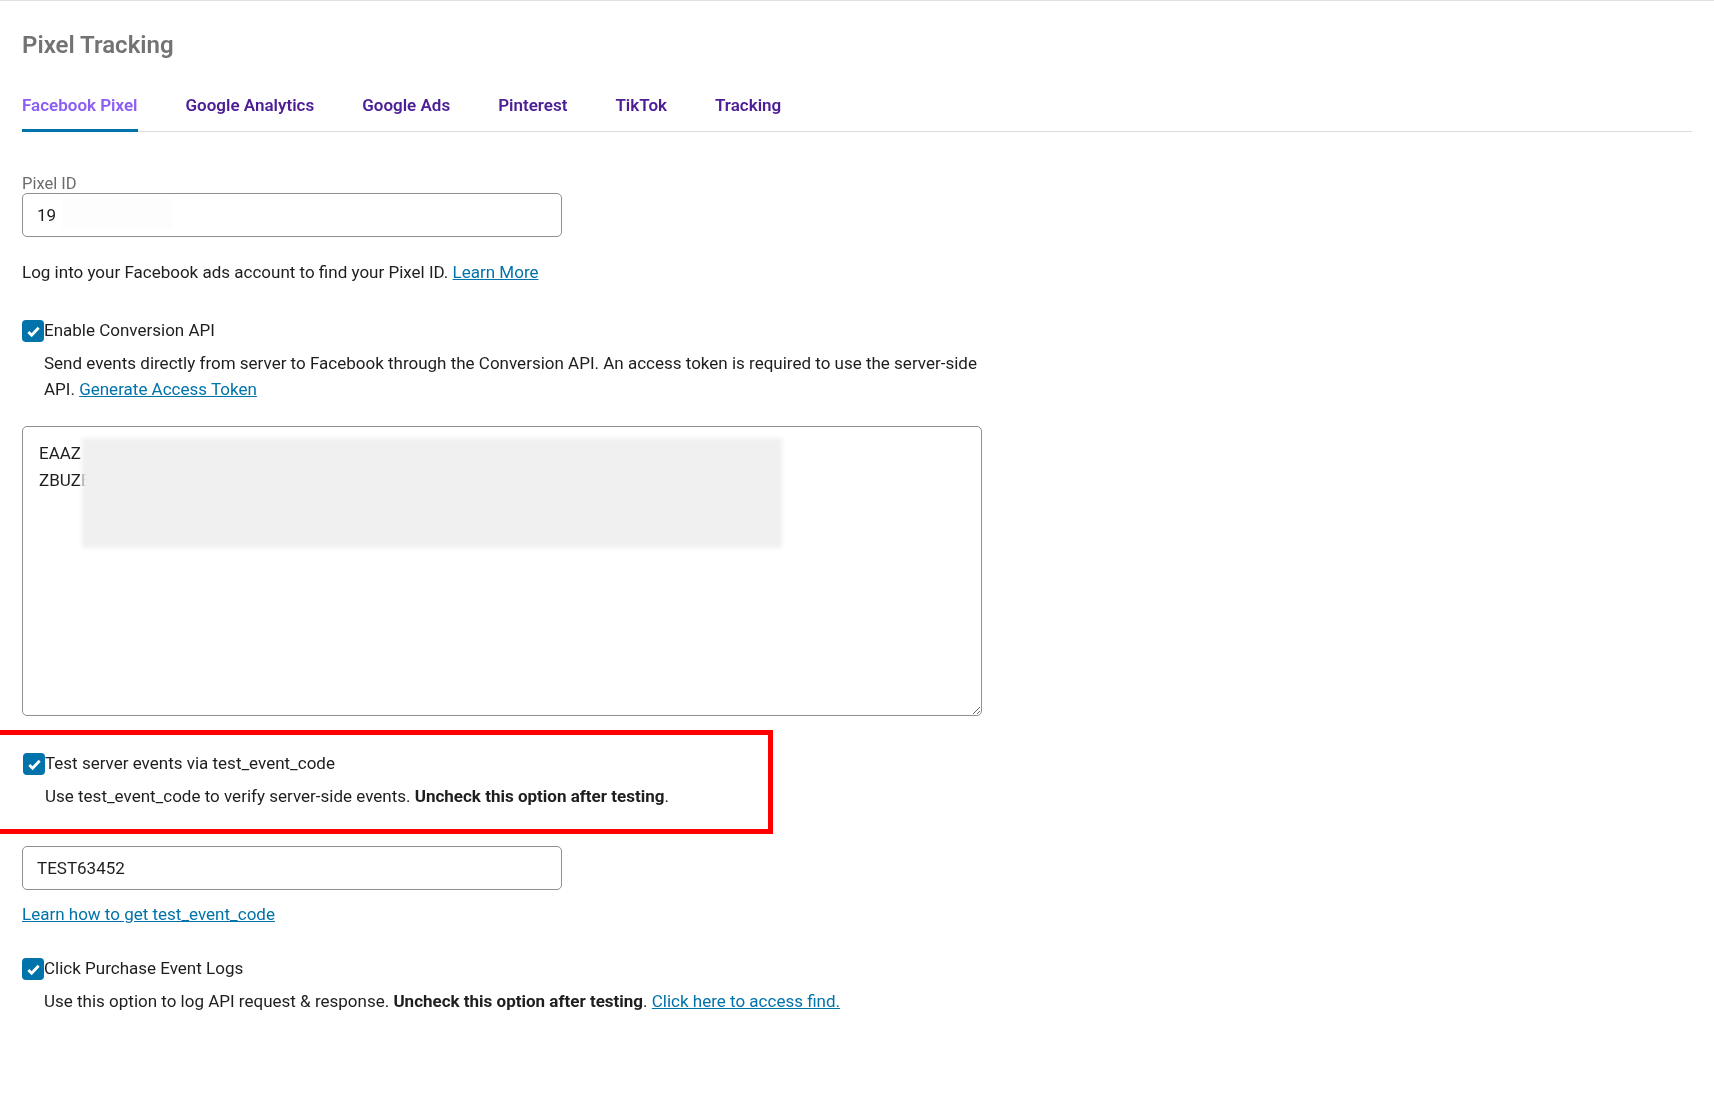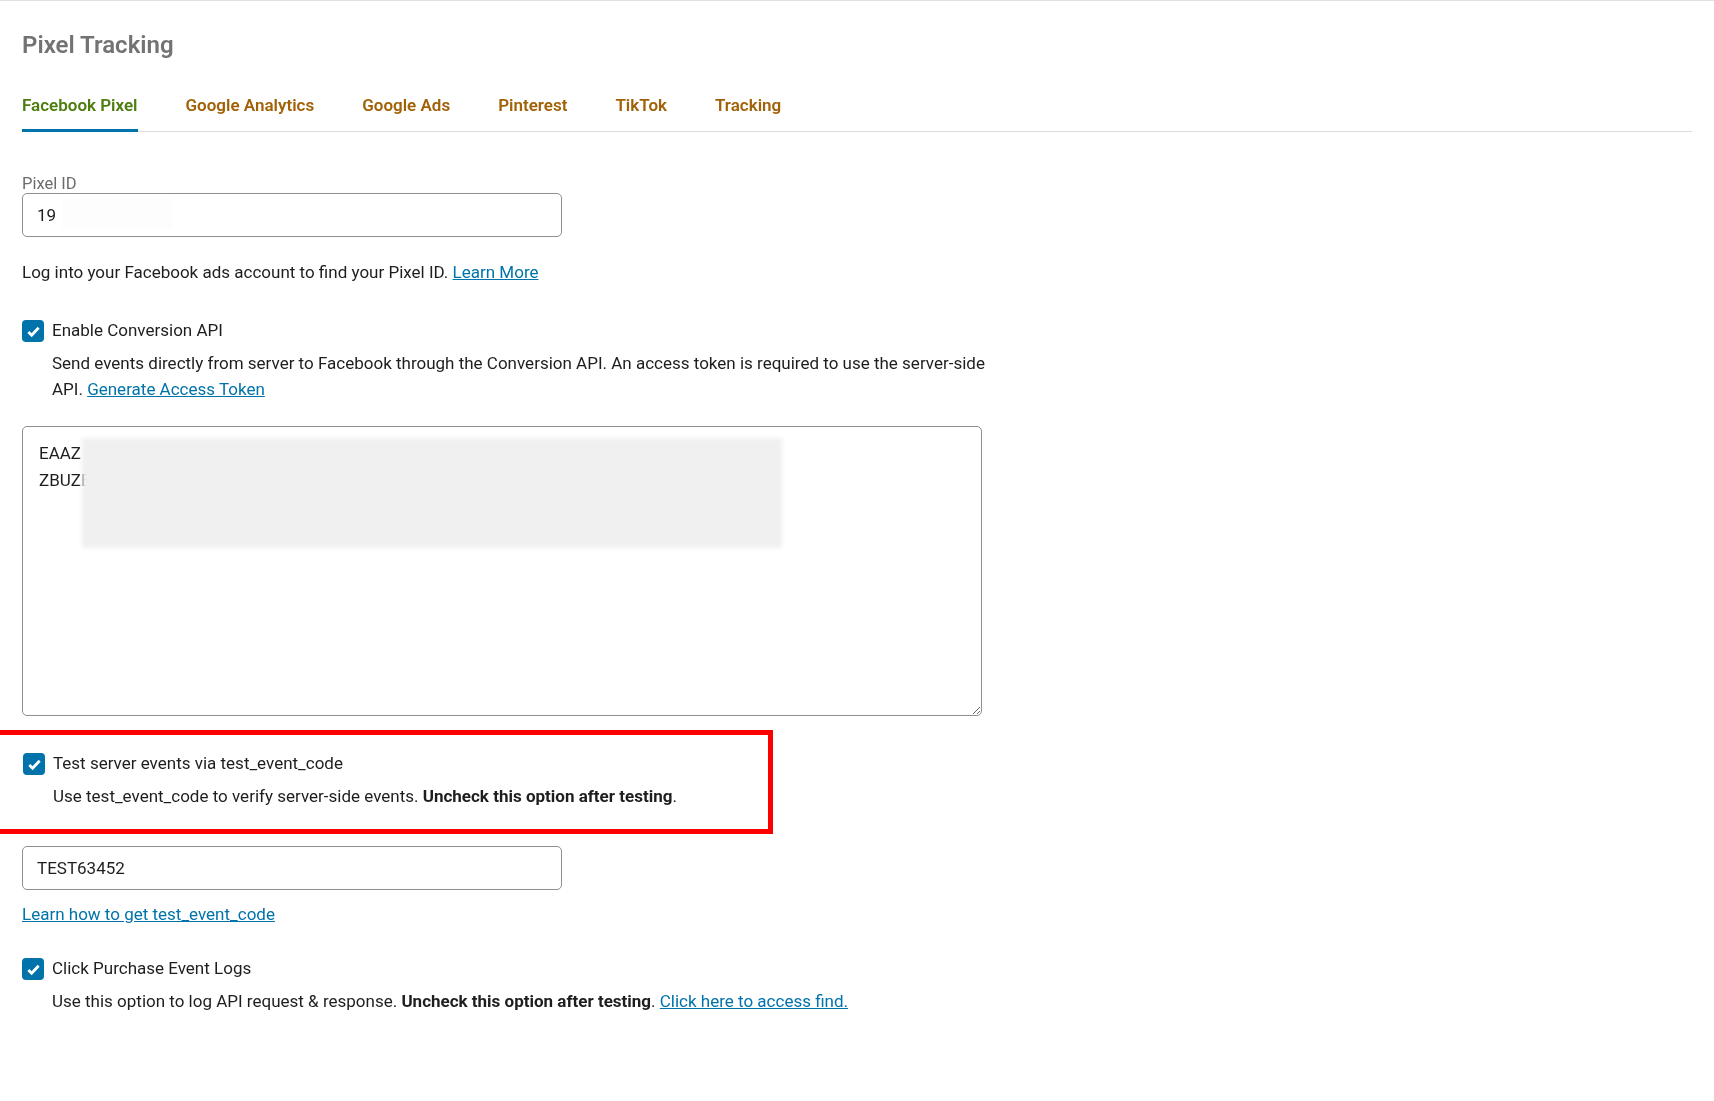--- a/index.html
+++ b/index.html
@@ -26,28 +26,28 @@
 }
 .tabs {
   display: flex;
   gap: 48px;
   border-bottom: 1px solid #dcdcdc;
   margin-bottom: 28px;
 }
 .tab {
   font-size: 17px;
   font-weight: 600;
-  color: #a16207;
+  color: #4c1d95;
   padding-bottom: 14px;
   cursor: pointer;
   border-bottom: 3px solid transparent;
   margin-bottom: -1px;
 }
 .tab.active {
-  color: #4d7c0f;
+  color: #8b5cf6;
   border-bottom-color: #0073aa;
 }
 .form-row {
   display: flex;
   align-items: flex-start;
   flex-direction: column;
 }
 .form-label {
   width: 485px;
   flex-shrink: 0;
@@ -76,21 +76,21 @@
   line-height: 1.6;
 }
 .link {
   color: #0073aa;
   text-decoration: underline;
   cursor: pointer;
 }
 .checkbox-row {
   display: flex;
   align-items: flex-start;
-  gap: 8px;
+  gap: 0;
   margin-top: 32px;
 }
 .checkbox {
   width: 22px;
   height: 22px;
   background: #0073aa;
   border-radius: 4px;
   flex-shrink: 0;
   margin-top: 2px;
   display: flex;

